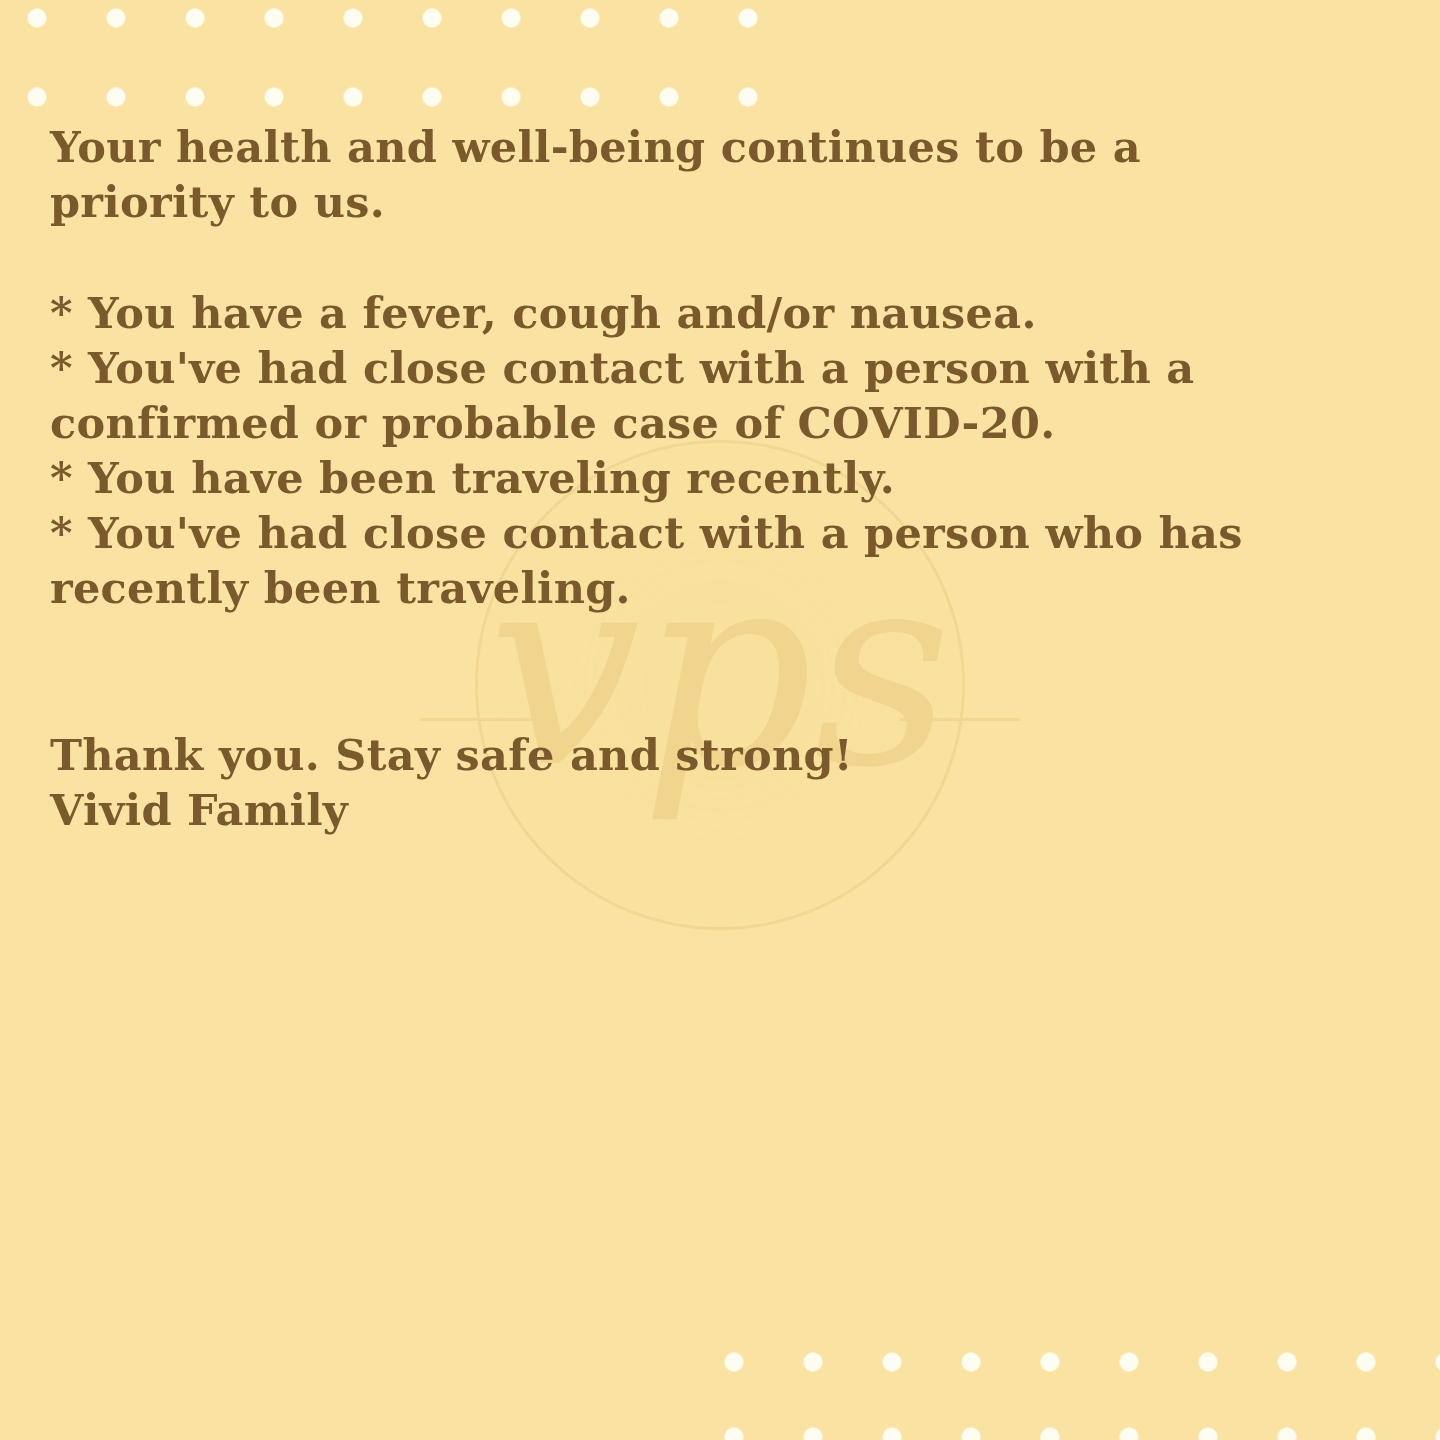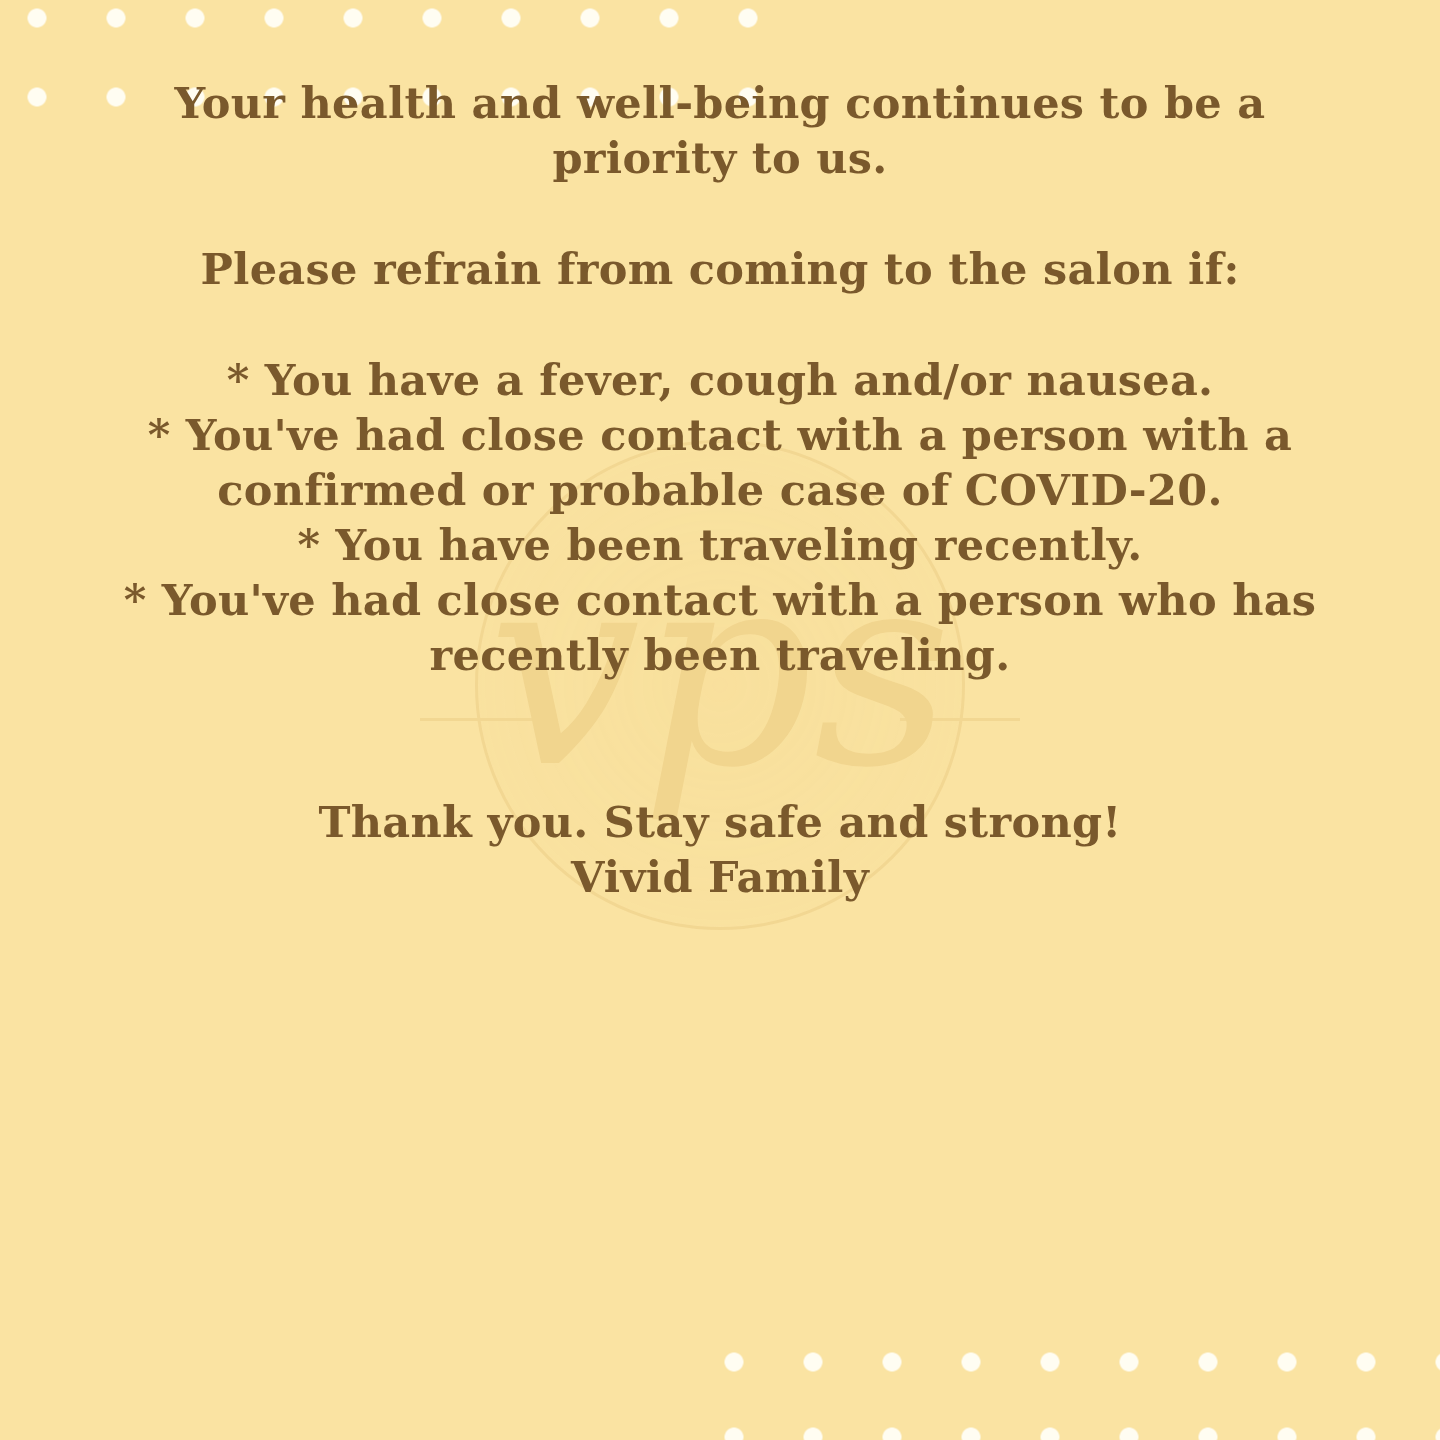--- a/index.html
+++ b/index.html
@@ -78,22 +78,21 @@
   }
   .watermark-line.left  { left: -55px; }
   .watermark-line.right { right: -55px; }
 
   
   .content {
     position: absolute;
     top: 0;
     left: 0;
     right: 0;
-    padding-top: 76px;
-    text-align: center;
+    padding-top: 120px;
     color: #7A592C;
   }
   .para {
     width: 1340px;
     margin: 0 auto 56px auto;
     font-size: 43px;
     line-height: 55px;
     font-weight: bold;
     letter-spacing: 0.3px;
     white-space: pre-line;
@@ -111,21 +110,20 @@
 <div class="watermark">
   <div class="watermark-circle"></div>
   <div class="watermark-line left"></div>
   <div class="watermark-line right"></div>
   <div class="watermark-monogram">vps</div>
 </div>
 
 <div class="content">
   <p class="para">Your health and well-being continues to be a
 priority to us.</p>
-  <p class="para">Please refrain from coming to the salon if:</p>
   <p class="para">* You have a fever, cough and/or nausea.
 * You've had close contact with a person with a
 confirmed or probable case of COVID-20.
 * You have been traveling recently.
 * You've had close contact with a person who has
 recently been traveling.</p>
   <p class="para gap-xl">Thank you. Stay safe and strong!
 Vivid Family</p>
 </div>
 

